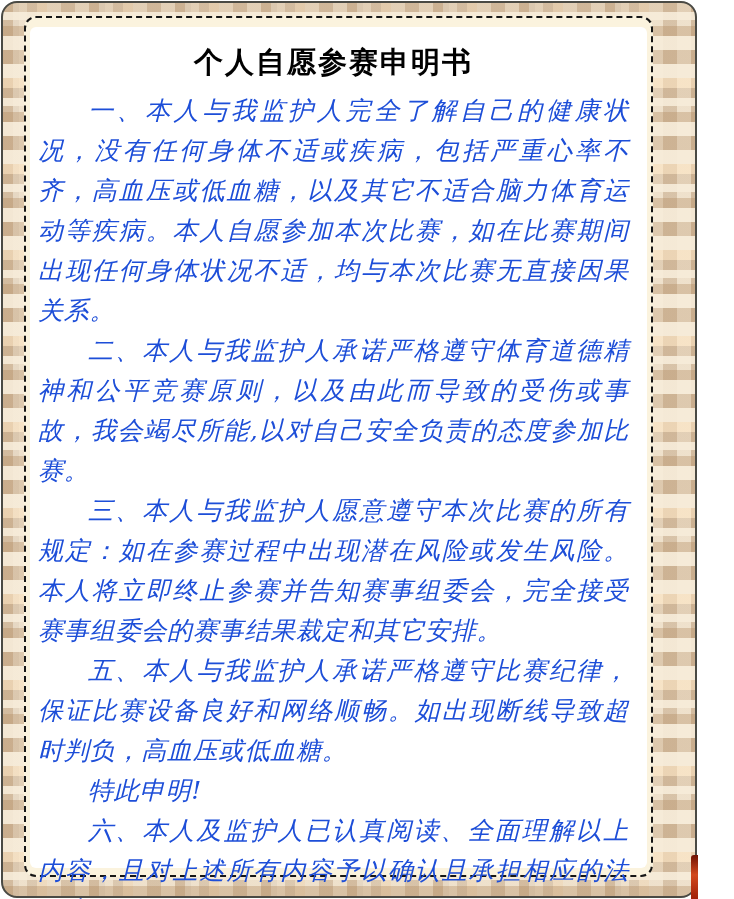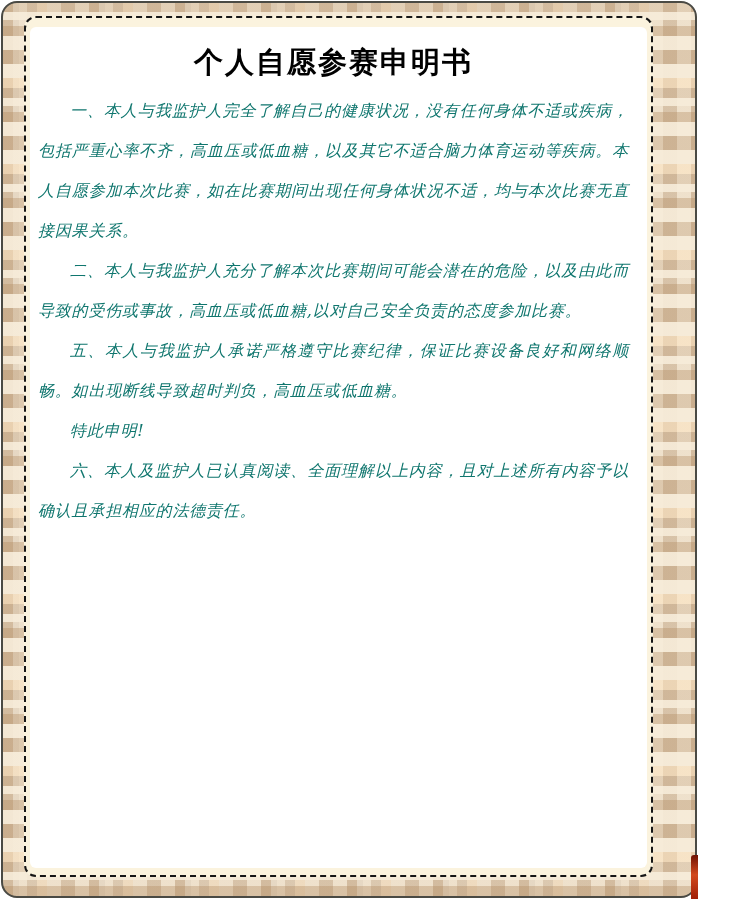--- a/index.html
+++ b/index.html
@@ -62,24 +62,24 @@
     text-align:center;
     font-family:"DejaVu Sans", sans-serif;
     font-weight:bold;
     font-size:29px;
     line-height:38px;
     letter-spacing:2px;
     color:#000000;
   }
   .doc-body p{
     margin:0;
-    font-size:16px;
+    font-size:25px;
     line-height:40px;
     letter-spacing:0.8px;
-    color:#0f766e;
+    color:#1d4ed8;
     text-indent:2em;
     text-align:justify;
     font-style:italic;
     font-family:"DejaVu Serif", serif;
   }
   
   .red-ribbon{
     position:absolute;
     right:0;bottom:0;
     width:7px;height:44px;
@@ -91,21 +91,22 @@
 </head>
 <body>
 
 <div class="page">
   <div class="frame">
     <div class="inner-dashed">
       <div class="paper">
         <h1 class="doc-title">个人自愿参赛申明书</h1>
         <div class="doc-body">
           <p>一、本人与我监护人完全了解自己的健康状况，没有任何身体不适或疾病，包括严重心率不齐，高血压或低血糖，以及其它不适合脑力体育运动等疾病。本人自愿参加本次比赛，如在比赛期间出现任何身体状况不适，均与本次比赛无直接因果关系。</p>
-          <p>二、本人与我监护人充分了解本次比赛期间可能会潜在的危险，以及由此而导致的受伤或事故，高血压或低血糖,以对自己安全负责的态度参加比赛。</p>
+          <p>二、本人与我监护人承诺严格遵守体育道德精神和公平竞赛原则，以及由此而导致的受伤或事故，我会竭尽所能,以对自己安全负责的态度参加比赛。</p>
+          <p>三、本人与我监护人愿意遵守本次比赛的所有规定：如在参赛过程中出现潜在风险或发生风险。本人将立即终止参赛并告知赛事组委会，完全接受赛事组委会的赛事结果裁定和其它安排。</p>
           <p>五、本人与我监护人承诺严格遵守比赛纪律，保证比赛设备良好和网络顺畅。如出现断线导致超时判负，高血压或低血糖。</p>
           <p>特此申明!</p>
           <p>六、本人及监护人已认真阅读、全面理解以上内容，且对上述所有内容予以确认且承担相应的法德责任。</p>
         </div>
       </div>
     </div>
   </div>
   <div class="red-ribbon"></div>
 </div>
 

